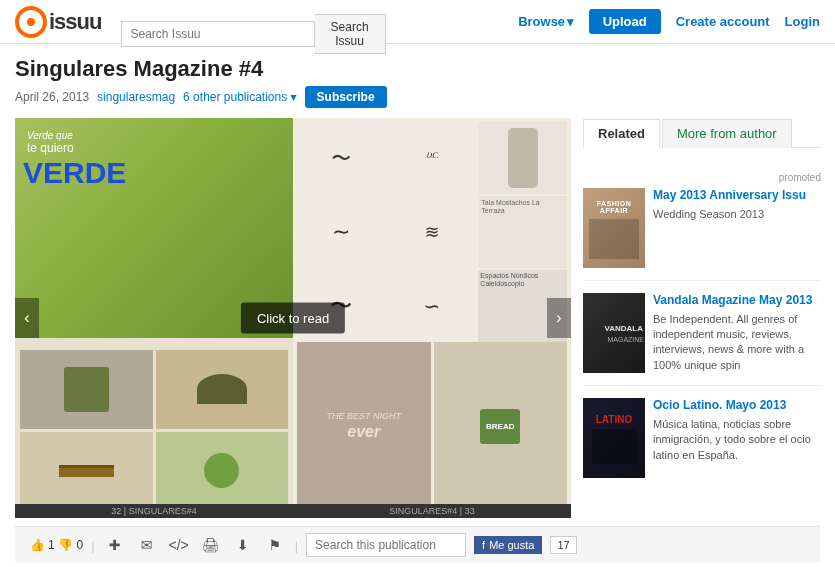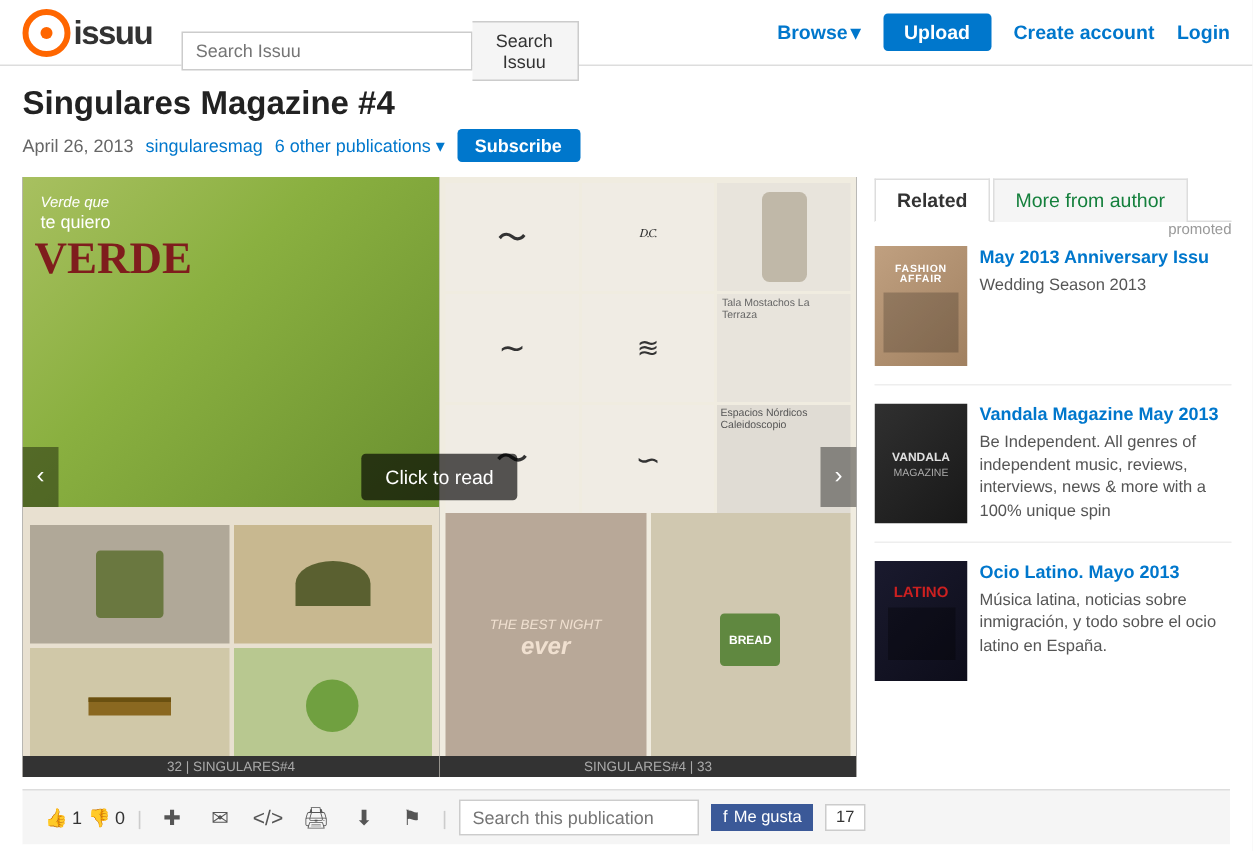--- a/index.html
+++ b/index.html
@@ -199,21 +199,21 @@
 
     
     #sidebar {
       flex: 1;
       padding: 0 0 0 12px;
       min-width: 250px;
     }
     .sidebar-tabs {
       display: flex;
       border-bottom: 1px solid #ddd;
-      margin-bottom: 0;
+      margin-bottom: 24px;
     }
     .sidebar-tab {
       padding: 6px 14px;
       font-size: 13px;
       cursor: pointer;
       border: 1px solid #ddd;
       border-bottom: none;
       background: #f5f5f5;
       color: #15803d;
       margin-right: 2px;
@@ -375,21 +375,21 @@
 
     <div id="reader-panel">
       <div class="reader-wrap">
 
         <div class="page-left">
           <div class="verde-bg"></div>
           <div style="position:absolute;top:12px;left:12px;z-index:2;">
             <div style="color:white;font-size:10px;font-style:italic;">Verde que</div>
             <div style="color:white;font-size:12px;">te quiero</div>
           </div>
-          <div style="position:absolute;top:38px;left:8px;z-index:2;color:#7f1d1d;font-size:30px;font-weight:900;text-transform:uppercase;font-family:Liberation Serif, serif;">VERDE</div>
+          <div style="position:absolute;top:38px;left:8px;z-index:2;color:#1d4ed8;font-size:30px;font-weight:900;text-transform:uppercase;">VERDE</div>
 
           <div style="position:absolute;bottom:8px;left:5px;right:5px;height:160px;display:grid;grid-template-columns:1fr 1fr;grid-template-rows:1fr 1fr;gap:3px;">
             <div class="item-box" style="background:#b0a898;">
               <div style="width:45px;height:45px;background:#6a7840;border-radius:3px;"></div>
             </div>
             <div class="item-box" style="background:#c8b890;">
               <div style="width:50px;height:30px;background:#5a6030;border-radius:50% 50% 0 0;"></div>
             </div>
             <div class="item-box" style="background:#d0c8a8;">
               <div style="width:55px;height:12px;background:#8a6820;border-top:3px solid #6a5010;"></div>
@@ -452,21 +452,21 @@
           </div>
         </div>
         <div class="sidebar-info">
           <a class="sidebar-pub-title">May 2013 Anniversary Issu</a>
           <div class="sidebar-pub-desc">Wedding Season 2013</div>
         </div>
       </div>
 
       <div class="sidebar-item">
         <div class="sidebar-thumb thumb-2">
-          <div style="width:100%;height:100%;display:flex;flex-direction:column;align-items:center;justify-content:center;background:linear-gradient(135deg,#303030,#181818);">
+          <div style="width:100%;height:100%;display:flex;flex-direction:column;align-items:flex-end;justify-content:center;background:linear-gradient(135deg,#303030,#181818);">
             <div style="color:#e0e0e0;font-size:8px;font-weight:bold;text-align:center;text-transform:uppercase;padding:2px;">VANDALA</div>
             <div style="color:#aaa;font-size:7px;text-align:center;padding:1px;">MAGAZINE</div>
           </div>
         </div>
         <div class="sidebar-info">
           <a class="sidebar-pub-title">Vandala Magazine May 2013</a>
           <div class="sidebar-pub-desc">Be Independent. All genres of independent music, reviews, interviews, news &amp; more with a 100% unique spin</div>
         </div>
       </div>
 

